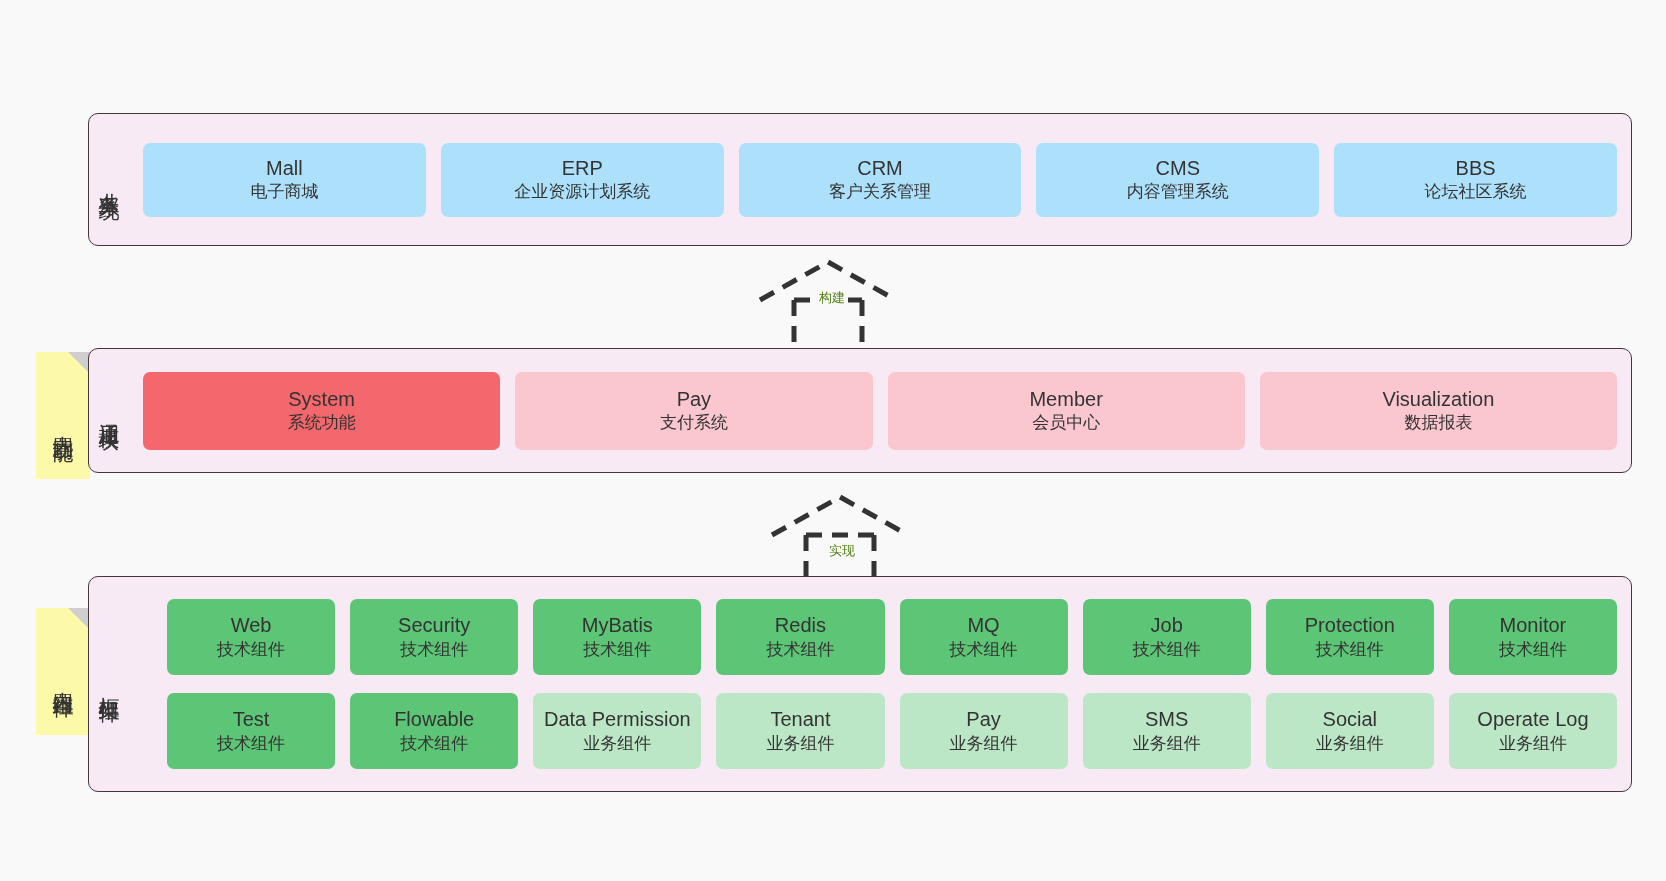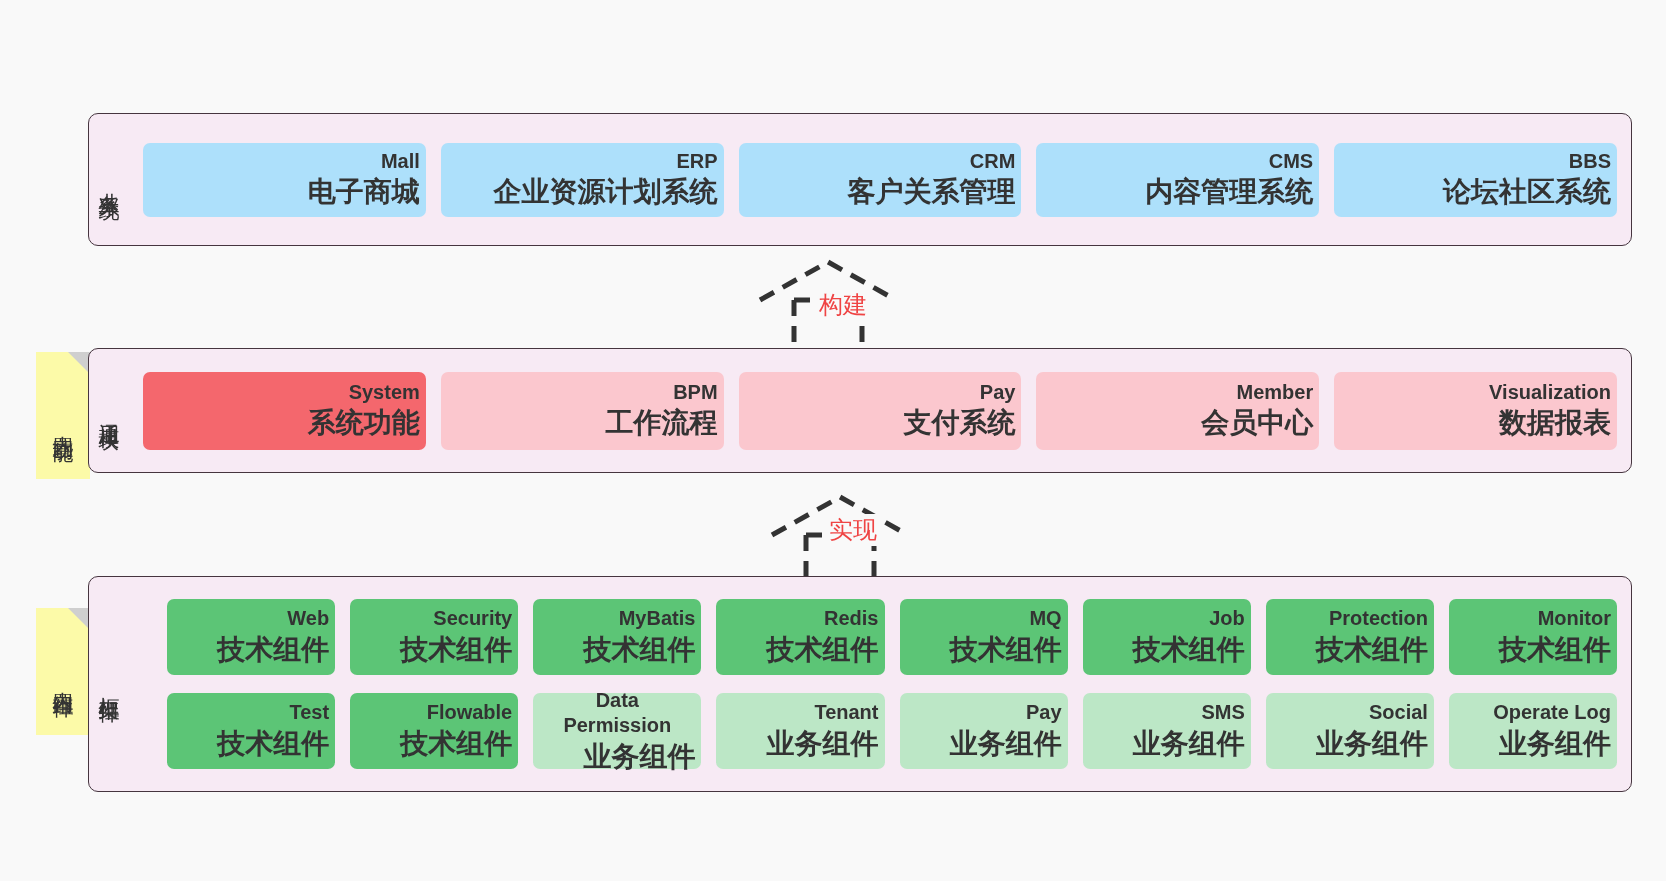--- a/index.html
+++ b/index.html
@@ -56,31 +56,30 @@
   .row {
     display: flex;
     flex-direction: row;
     gap: 15px;
   }
   .cell {
     flex: 1 1 0;
     border-radius: 7px;
     display: flex;
     flex-direction: column;
-    align-items: flex-end;
+    align-items: center;
     justify-content: center;
     text-align: center;
     color: #333333;
     font-size: 20px;
     line-height: 1.28;
     box-sizing: border-box;
     padding: 4px 6px;
-    font-weight: bold;
-  }
-  .cell .cn { font-size: 28px; }
+  }
+  .cell .cn { font-size: 17px; }
 
   
   .c-blue        { background: #ade0fb; }
   .c-red         { background: #f4676d; }
   .c-pink        { background: #fbc7ce; }
   .c-green       { background: #5cc576; }
   .c-lightgreen  { background: #bce7c6; }
 
   
   #layer-business { left: 88px;  top: 113px; width: 1544px; height: 133px; }
@@ -127,29 +126,29 @@
   
   .arrow {
     position: absolute;
     pointer-events: none;
   }
   #arrow-build   { left: 744px; top: 252px; width: 180px; height: 96px; }
   #arrow-realize { left: 756px; top: 487px; width: 180px; height: 96px; }
 
   .arrow-label {
     position: absolute;
-    font-size: 24px;
-    color: #ef4444;
+    font-size: 13px;
+    color: #4d7c0f;
     background: #f9f9f9;
     padding: 0 3px;
     user-select: none;
     white-space: nowrap;
   }
   #arrow-build-label   { left: 816px; top: 289px; }
-  #arrow-realize-label { left: 826px; top: 514px; }
+  #arrow-realize-label { left: 826px; top: 542px; }
 </style>
 </head>
 <body>
 
 <div class="canvas">
 
   <div class="layer" id="layer-business">
     <div class="layer-title">业务系统</div>
     <div class="layer-body">
       <div class="row">
@@ -192,24 +191,20 @@
 
   <div class="layer" id="layer-common">
     <div class="layer-title">通用模块</div>
     <div class="layer-body">
       <div class="row">
         <div class="cell c-red">
           <span class="en">System</span>
           <span class="cn">系统功能</span>
         </div>
         <div class="cell c-pink">
-          <span class="en">BPM</span>
-          <span class="cn">工作流程</span>
-        </div>
-        <div class="cell c-pink">
           <span class="en">Pay</span>
           <span class="cn">支付系统</span>
         </div>
         <div class="cell c-pink">
           <span class="en">Member</span>
           <span class="cn">会员中心</span>
         </div>
         <div class="cell c-pink">
           <span class="en">Visualization</span>
           <span class="cn">数据报表</span>

